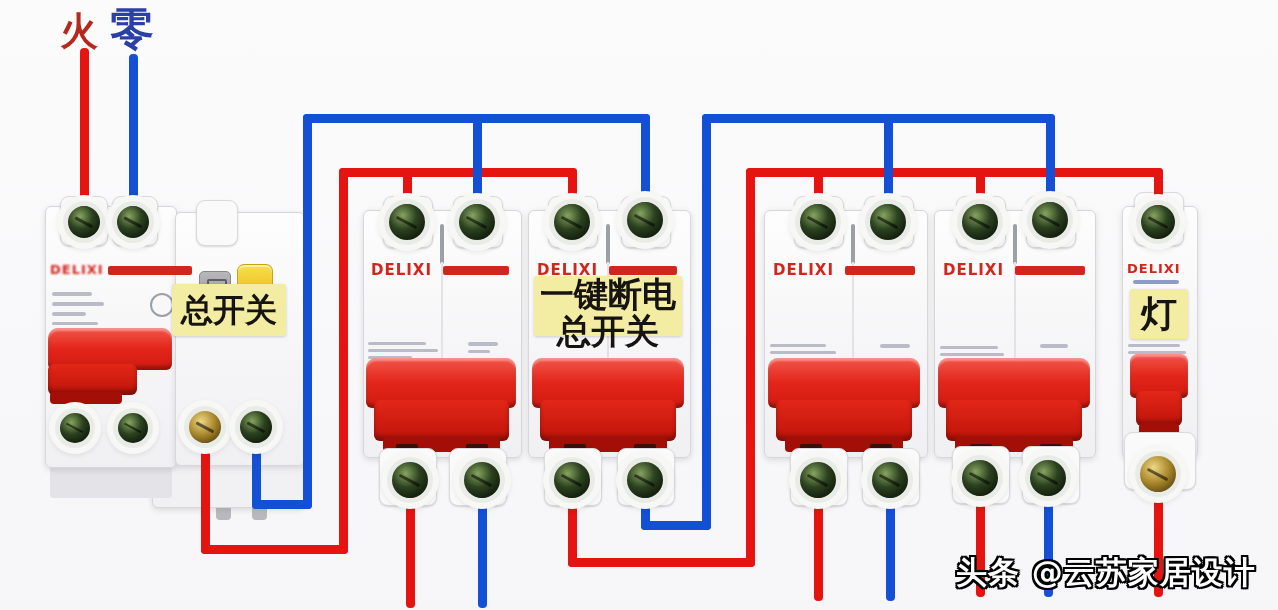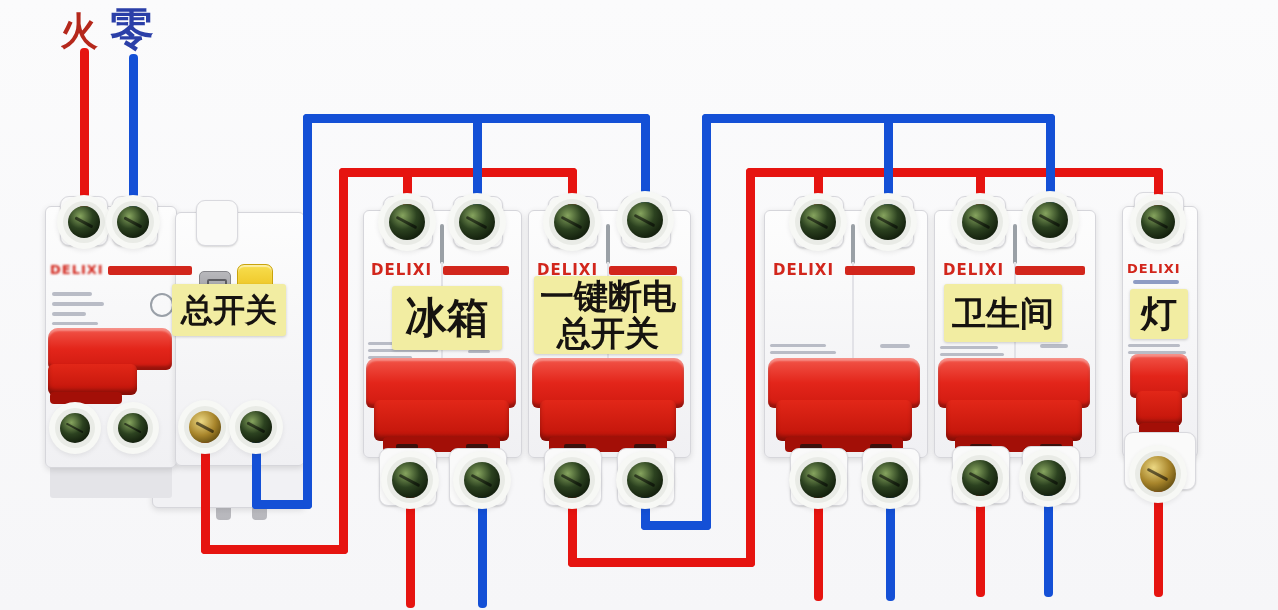--- a/index.html
+++ b/index.html
@@ -96,23 +96,20 @@
   <div class="tab" style="left:453px;top:196px;width:48px;height:50px;"></div>
   <div class="pin" style="left:440px;top:224px;height:40px;"></div>
   <div class="seam" style="left:441px;top:262px;height:190px;"></div>
   <div class="brand" style="left:371px;top:261px;">DELIXI</div>
   <div class="stripe" style="left:443px;top:266px;width:66px;"></div>
   <div class="spec" style="left:368px;top:342px;width:58px;height:3px;"></div>
   <div class="spec" style="left:368px;top:349px;width:70px;height:3px;"></div>
   <div class="spec" style="left:368px;top:356px;width:44px;height:3px;"></div>
   <div class="spec" style="left:468px;top:342px;width:30px;"></div>
   <div class="spec" style="left:468px;top:350px;width:22px;height:3px;"></div>
-  <div class="label" style="left:392px;top:286px;width:110px;height:64px;font-size:42px;">
-    <span>冰箱</span>
-  </div>
   <div class="handle" style="left:366px;top:358px;width:150px;height:96px;">
     <div class="h-top"></div>
     <div class="h-mid"></div>
     <div class="h-base"></div>
     <div class="slot" style="left:30px;top:86px;"></div>
     <div class="slot" style="left:100px;top:86px;"></div>
   </div>
   <div class="tab" style="left:379px;top:448px;width:56px;height:56px;"></div>
   <div class="tab" style="left:449px;top:448px;width:56px;height:56px;"></div>
   <div class="screw" style="left:389px;top:204px;width:36px;height:36px;"></div>
@@ -120,21 +117,21 @@
   <div class="screw" style="left:392px;top:462px;width:36px;height:36px;"></div>
   <div class="screw" style="left:464px;top:462px;width:36px;height:36px;"></div>
 
   <div class="breaker" style="left:528px;top:210px;width:161px;height:246px;"></div>
   <div class="tab" style="left:548px;top:196px;width:48px;height:50px;"></div>
   <div class="tab" style="left:621px;top:196px;width:48px;height:50px;"></div>
   <div class="pin" style="left:606px;top:224px;height:40px;"></div>
   <div class="seam" style="left:607px;top:262px;height:190px;"></div>
   <div class="brand" style="left:537px;top:261px;">DELIXI</div>
   <div class="stripe" style="left:609px;top:266px;width:68px;"></div>
-  <div class="label" style="left:534px;top:276px;width:148px;height:78px;font-size:34px;">
+  <div class="label" style="left:534px;top:276px;width:148px;height:60px;font-size:34px;justify-content:space-between;">
     <span>一键断电</span>
     <span>总开关</span>
   </div>
   <div class="handle" style="left:532px;top:358px;width:152px;height:96px;">
     <div class="h-top"></div>
     <div class="h-mid"></div>
     <div class="h-base"></div>
     <div class="slot" style="left:32px;top:86px;"></div>
     <div class="slot" style="left:102px;top:86px;"></div>
   </div>
@@ -172,23 +169,20 @@
   <div class="breaker" style="left:934px;top:210px;width:160px;height:246px;"></div>
   <div class="tab" style="left:956px;top:196px;width:48px;height:50px;"></div>
   <div class="tab" style="left:1026px;top:196px;width:48px;height:50px;"></div>
   <div class="pin" style="left:1013px;top:224px;height:40px;"></div>
   <div class="seam" style="left:1014px;top:262px;height:190px;"></div>
   <div class="brand" style="left:943px;top:261px;">DELIXI</div>
   <div class="stripe" style="left:1015px;top:266px;width:70px;"></div>
   <div class="spec" style="left:940px;top:346px;width:58px;height:3px;"></div>
   <div class="spec" style="left:940px;top:353px;width:64px;height:3px;"></div>
   <div class="spec" style="left:1040px;top:344px;width:28px;"></div>
-  <div class="label" style="left:944px;top:284px;width:118px;height:58px;font-size:34px;">
-    <span>卫生间</span>
-  </div>
   <div class="handle" style="left:938px;top:358px;width:152px;height:96px;">
     <div class="h-top"></div>
     <div class="h-mid"></div>
     <div class="h-base"></div>
     <div class="slot" style="left:32px;top:86px;"></div>
     <div class="slot" style="left:102px;top:86px;"></div>
   </div>
   <div class="tab" style="left:952px;top:446px;width:56px;height:56px;"></div>
   <div class="tab" style="left:1022px;top:446px;width:56px;height:56px;"></div>
   <div class="screw" style="left:962px;top:204px;width:36px;height:36px;"></div>
@@ -207,20 +201,21 @@
   <div class="spec" style="left:1128px;top:351px;width:58px;height:3px;"></div>
   <div class="handle" style="left:1130px;top:354px;width:58px;height:84px;">
     <div class="h-top" style="border-radius:8px 8px 5px 5px;"></div>
     <div class="h-mid" style="left:10%;width:80%;"></div>
     <div class="h-base" style="left:16%;width:68%;"></div>
   </div>
   <div class="tab" style="left:1124px;top:432px;width:70px;height:56px;"></div>
   <div class="screw" style="left:1141px;top:205px;width:34px;height:34px;"></div>
   <div class="screw gold" style="left:1140px;top:456px;width:36px;height:36px;"></div>
 
+  <div id="watermark">头条 @云苏家居设计</div>
 <div class="wire" style="left: 79.5px; top: 47.5px; width: 9px; height: 179px; background: rgb(230, 20, 16);"></div>
     <div class="wire" style="left: 128.5px; top: 53.5px; width: 9px; height: 173px; background: rgb(20, 80, 214);"></div>
     <div class="wire" style="left: 200.5px; top: 424.5px; width: 9px; height: 129px; background: rgb(230, 20, 16);"></div>
     <div class="wire" style="left: 200.5px; top: 544.5px; width: 147px; height: 9px; background: rgb(230, 20, 16);"></div>
     <div class="wire" style="left: 338.5px; top: 167.5px; width: 9px; height: 386px; background: rgb(230, 20, 16);"></div>
     <div class="wire" style="left: 338.5px; top: 167.5px; width: 238px; height: 9px; background: rgb(230, 20, 16);"></div>
     <div class="wire" style="left: 567.5px; top: 167.5px; width: 9px; height: 61px; background: rgb(230, 20, 16);"></div>
     <div class="wire" style="left: 402.5px; top: 167.5px; width: 9px; height: 61px; background: rgb(230, 20, 16);"></div>
     <div class="wire" style="left: 251.5px; top: 424.5px; width: 9px; height: 84px; background: rgb(20, 80, 214);"></div>
     <div class="wire" style="left: 251.5px; top: 499.5px; width: 60px; height: 9px; background: rgb(20, 80, 214);"></div>

